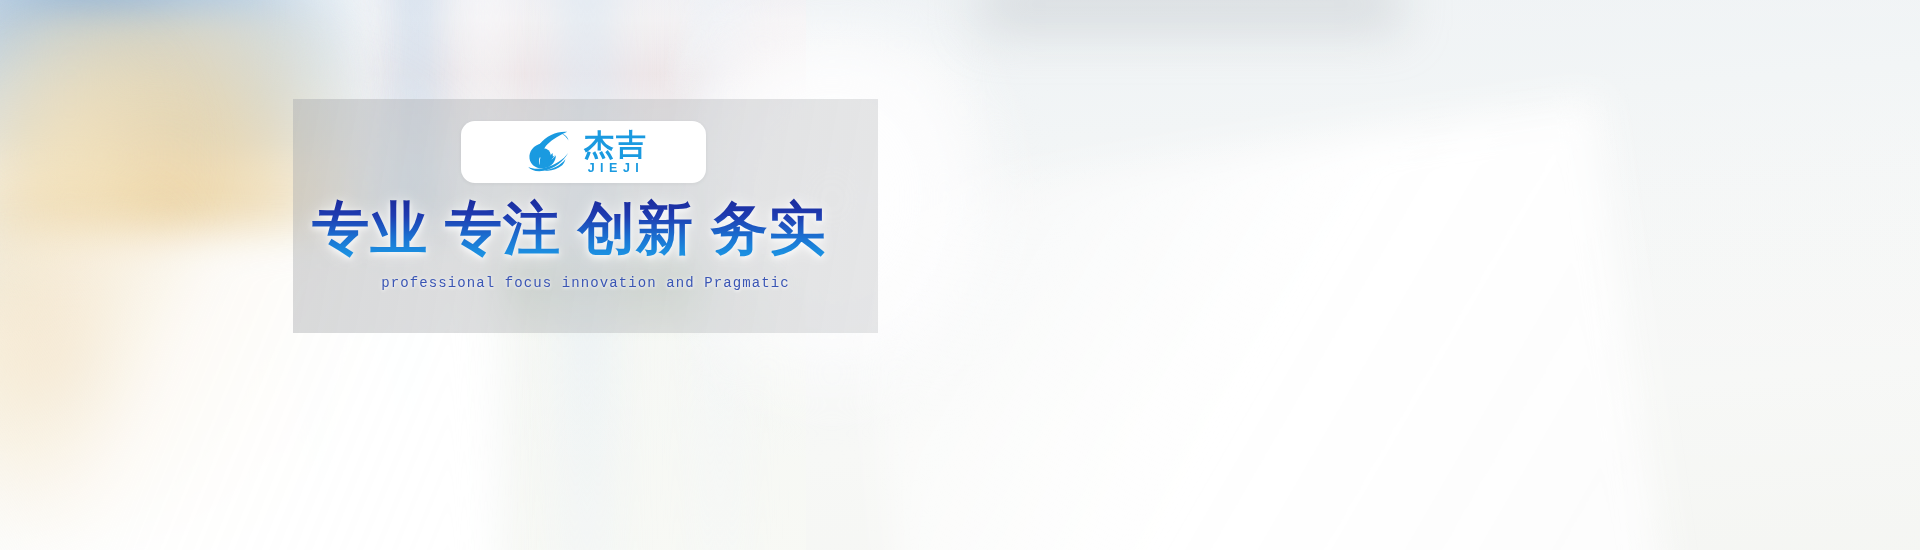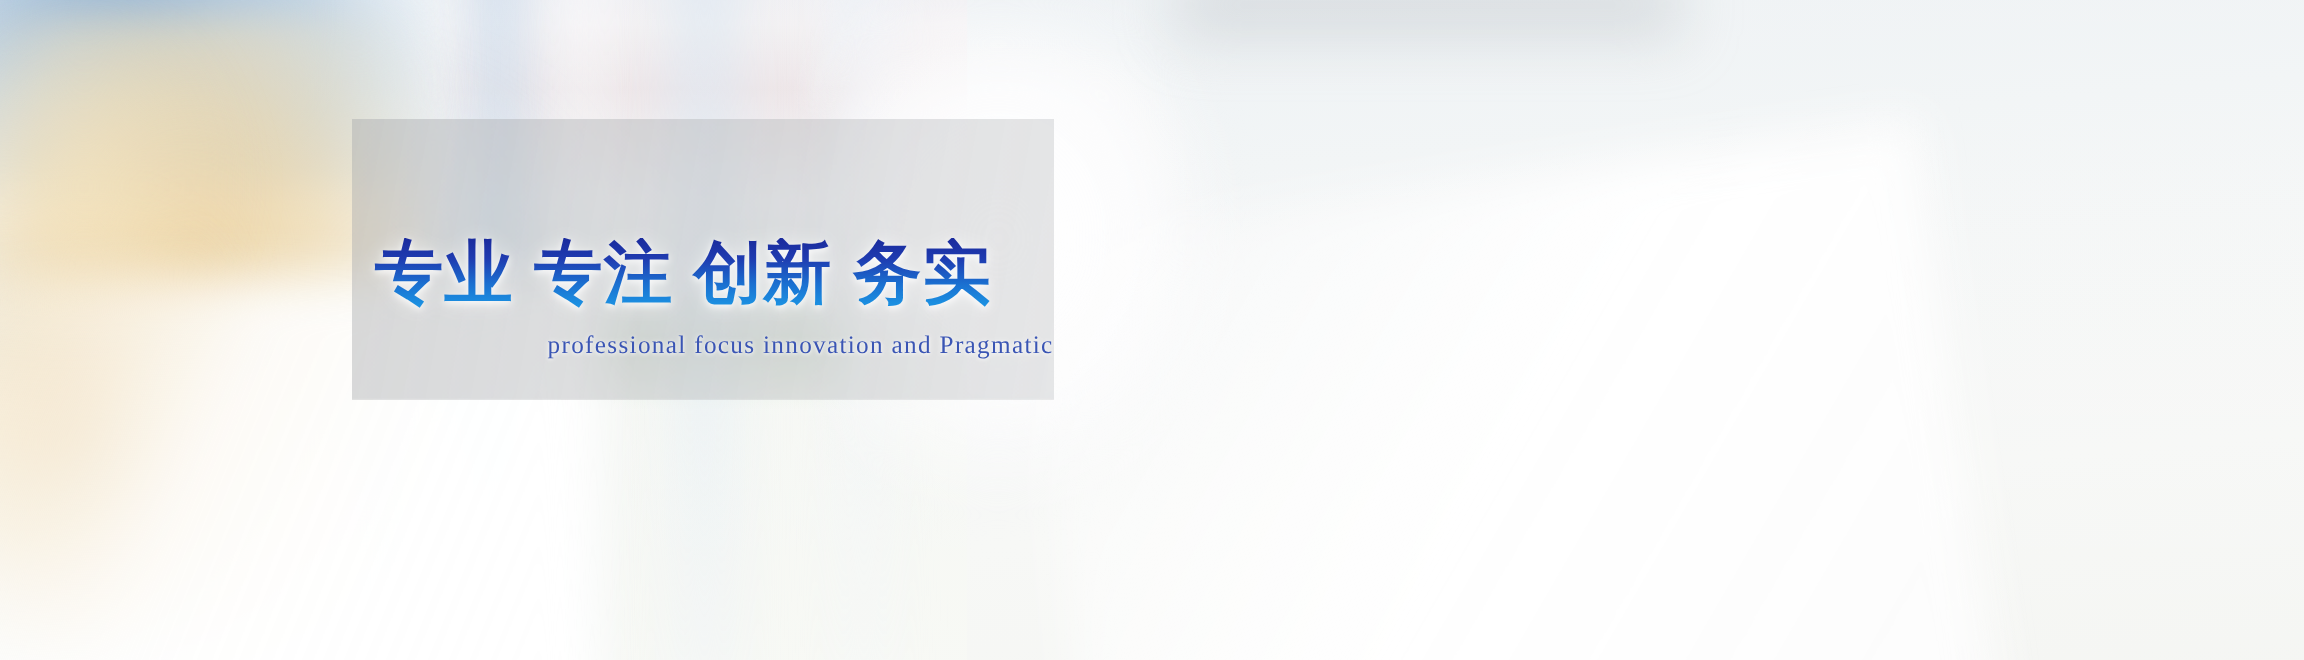--- a/index.html
+++ b/index.html
@@ -237,25 +237,25 @@
     color: transparent;
     -webkit-text-fill-color: transparent;
     filter: drop-shadow(0 2px 3px rgba(255,255,255,0.85)) drop-shadow(0 0 8px rgba(255,255,255,0.55));
     white-space: nowrap;
   }
   .slogan-en {
     position: absolute;
     left: 293px;
     top: 275px;
     width: 585px;
-    text-align: right;
-    font-size: 21px;
+    text-align: center;
+    font-size: 14px;
     letter-spacing: 1.1px;
     color: #3a55b4;
-    font-family: Liberation Serif, serif;
+    font-family: Liberation Mono, monospace;
     text-shadow: 0 1px 3px rgba(255,255,255,0.85), 0 0 6px rgba(255,255,255,0.6);
     white-space: nowrap;
   }
 </style>
 </head>
 <body>
 
 <div class="banner">
 
   <div class="bg">
@@ -283,17 +283,40 @@
     <div class="bg-layer bg-hair"></div>
     <div class="bg-layer bg-hair2"></div>
     <div class="bg-layer bg-hair3"></div>
     <div class="bg-layer bg-shoulder"></div>
     <div class="bg-layer bg-darkstrip"></div>
     <div class="bg-soften"></div>
   </div>
 
   <div class="overlay-panel"></div>
 
+  <div class="logo-card">
+    <svg class="logo-mark" viewBox="0 0 120 100" aria-hidden="true">
+
+      <path d="M104 6 C 84 4, 58 14, 44 33 C 34 47, 35 62, 47 68 C 57 73, 70 68, 78 57 C 70 63, 60 64, 55 59 C 49 53, 52 42, 61 33 C 72 22, 89 13, 104 6 Z" fill="#1A9AE0"></path>
+
+      <path d="M48 31 C 31 35, 20 49, 22 64 C 24 79, 39 88, 55 85 C 70 82, 80 70, 79 57 C 72 68, 59 73, 49 69 C 37 64, 35 49, 45 36 Z" fill="#1A9AE0"></path>
+      <path d="M46 34 C 33 40, 26 52, 28 63 C 31 76, 44 82, 56 78 C 66 75, 73 66, 73 57 C 66 65, 55 68, 47 64 C 38 59, 38 46, 48 36 Z" fill="#1A9AE0"></path>
+
+      <path d="M52 38 C 41 44, 36 54, 39 62 C 43 72, 56 75, 65 69 C 71 65, 74 58, 72 52 C 67 60, 58 62, 52 58 C 46 53, 47 45, 54 39 Z" fill="#1A9AE0"></path>
+      <ellipse cx="52" cy="56" rx="16" ry="14" fill="#1A9AE0"></ellipse>
+
+      <path d="M106 52 C 96 70, 76 86, 53 91 C 38 94, 25 90, 19 82 C 28 87, 42 88, 56 84 C 78 78, 96 66, 106 52 Z" fill="#1A9AE0"></path>
+      <path d="M100 66 C 90 79, 72 88, 54 90 C 66 93, 82 88, 93 79 C 97 75, 99 70, 100 66 Z" fill="#1A9AE0"></path>
+
+      <path d="M44 62 C 42 68, 42 74, 45 79 C 44 72, 44 67, 46 62 Z" fill="#FFFFFF"></path>
+
+      <path d="M92 10 C 99 12, 105 18, 107 25 C 103 19, 98 14, 92 10 Z" fill="#1A9AE0"></path>
+    </svg>
+    <div class="logo-word">
+      <div class="logo-cn">杰吉</div>
+      <div class="logo-en">JIEJI</div>
+    </div>
+  </div>
 
   <div class="slogan-cn">专业 专注 创新 务实</div>
   <div class="slogan-en">professional focus innovation and Pragmatic</div>
 
 </div>
 
 </body></html>

